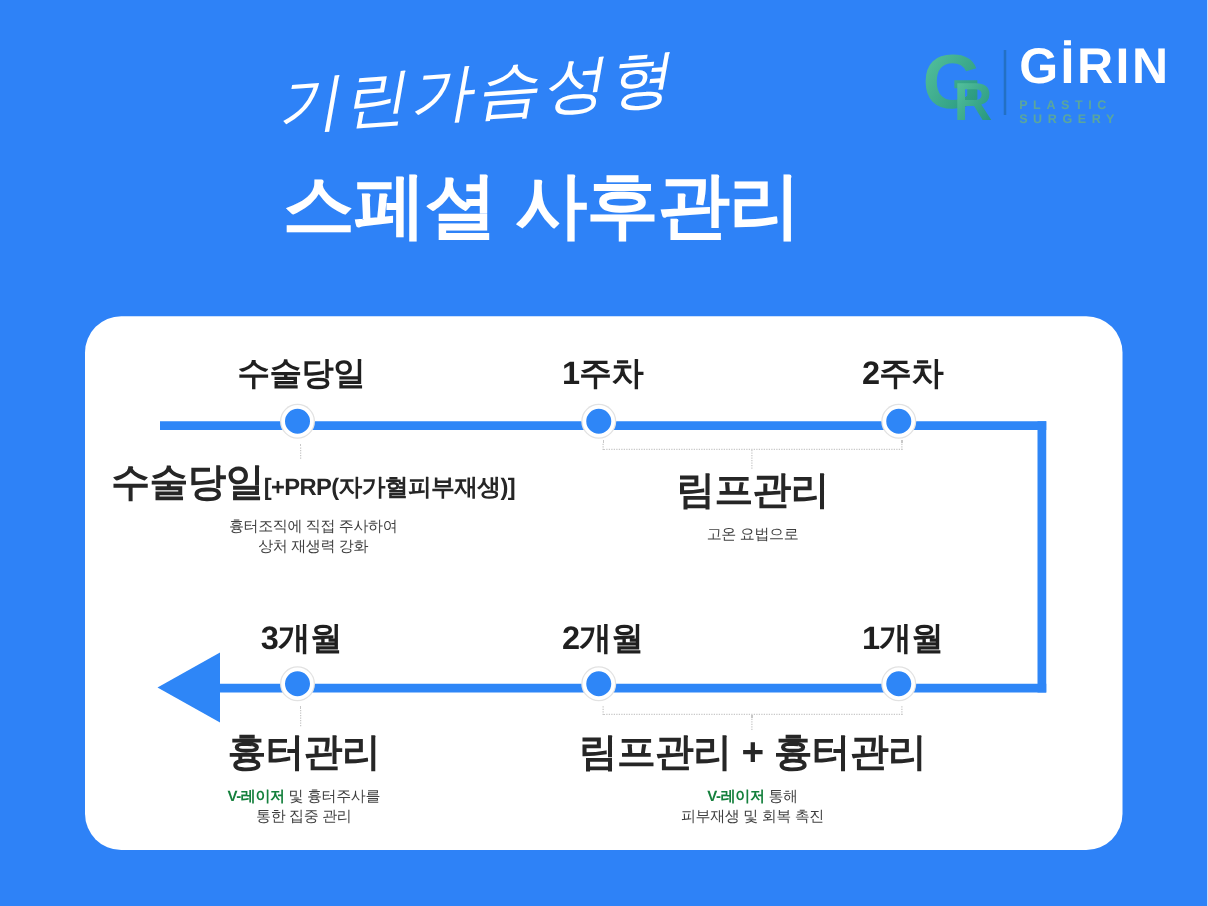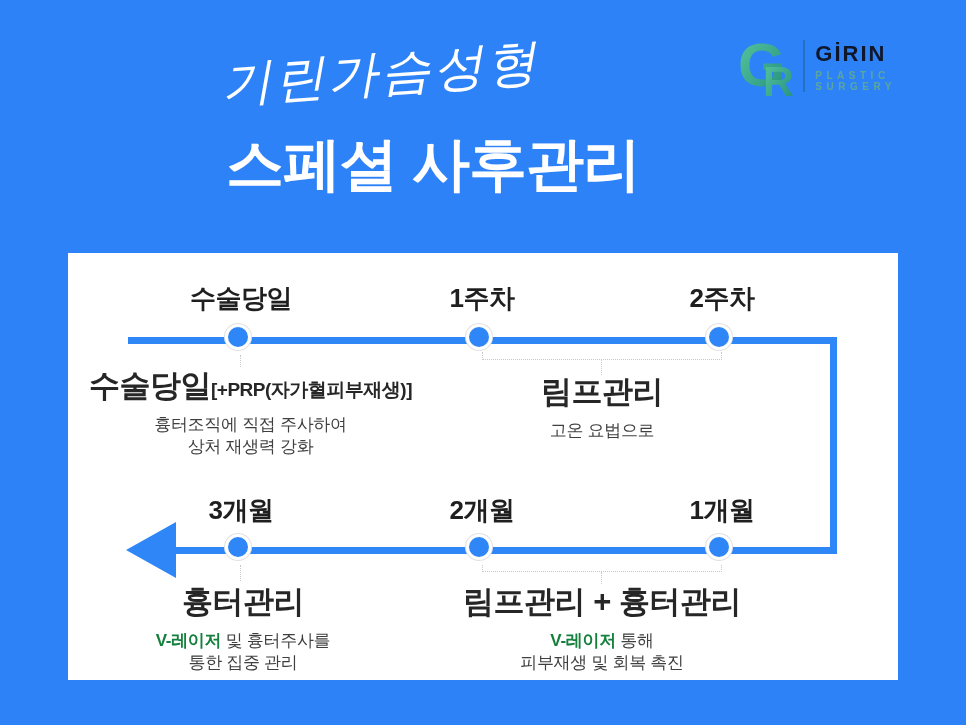--- a/index.html
+++ b/index.html
@@ -16,30 +16,30 @@
   .main-title {
     position:absolute; top:126px; left:0; width:866px; text-align:center;
     color:#ffffff; font-size:58px; font-weight:900; letter-spacing:-1px;
   }
 
   
   .logo { position:absolute; top:28px; left:738px; display:flex; align-items:center; }
   .logo-mark { width:64px; height:76px; }
   .logo-divider { width:2px; height:52px; background:rgba(22,92,132,0.45); margin:0 10px 0 6px; }
   .logo-text-block { display:flex; flex-direction:column; }
-  .logo-name { font-size:22px; font-weight:800; letter-spacing:2px; color:#0f172a; }
+  .logo-name { font-size:40px; font-weight:800; letter-spacing:2px; color:#ffffff; }
   .logo-subtitle { font-size:10px; font-weight:600; letter-spacing:4.5px; color:#60AB93; margin-top:3px; opacity:0.9; }
 
   
   .section-label { position:absolute; left:62px; top:215px; display:flex; align-items:center; }
   .section-bar { width:6px; height:25px; background:#ffffff; margin-right:11px; }
   .section-text { color:#ffffff; font-size:25px; font-weight:800; letter-spacing:0.5px; }
 
   
-  .card { position:absolute; left:68px; top:253px; width:830px; height:427px; background:#ffffff; }
+  .card { position:absolute; left:68px; top:253px; width:830px; height:427px; background:#ffffff;border-radius:29px; }
 
   .tl-line { position:absolute; background:#2E86F7; }
   .tl-top-line   { left:60px;  top:84px;  width:709px; height:7px; }
   .tl-right-line { left:762px; top:84px;  width:7px;   height:217px; }
   .tl-bottom-line{ left:104px; top:294px; width:665px; height:7px; }
   .tl-arrow {
     position:absolute; left:58px; top:269px; width:0; height:0;
     border-top:28px solid transparent; border-bottom:28px solid transparent;
     border-right:50px solid #2E86F7;
   }
@@ -57,21 +57,21 @@
   .connector { position:absolute; }
   .conn-v { border-left:1px dotted #c8c8c8; width:0; }
   .conn-bracket {
     border-left:1px dotted #c8c8c8; border-right:1px dotted #c8c8c8;
     border-bottom:1px dotted #c8c8c8;
   }
 
   .desc-block { position:absolute; text-align:center; color:#262626; }
   .desc-title { font-size:31px; font-weight:800; letter-spacing:-0.5px; }
   .desc-title-suffix { font-size:19px; font-weight:700; letter-spacing:-0.5px; }
-  .desc-body { margin-top:7px; font-size:17px; font-weight:500; color:#3F3F3F; line-height:1.32; letter-spacing:-0.3px; }
+  .desc-body { margin-top:7px; font-size:12px; font-weight:500; color:#3F3F3F; line-height:1.32; letter-spacing:-0.3px; }
   .desc-bold { font-weight:800; color:#15803d; }
 </style>
 </head>
 <body>
 
 <div class="page">
 
   <div class="script-title">기린가슴성형</div>
   <div class="main-title">스페셜 사후관리</div>
 

